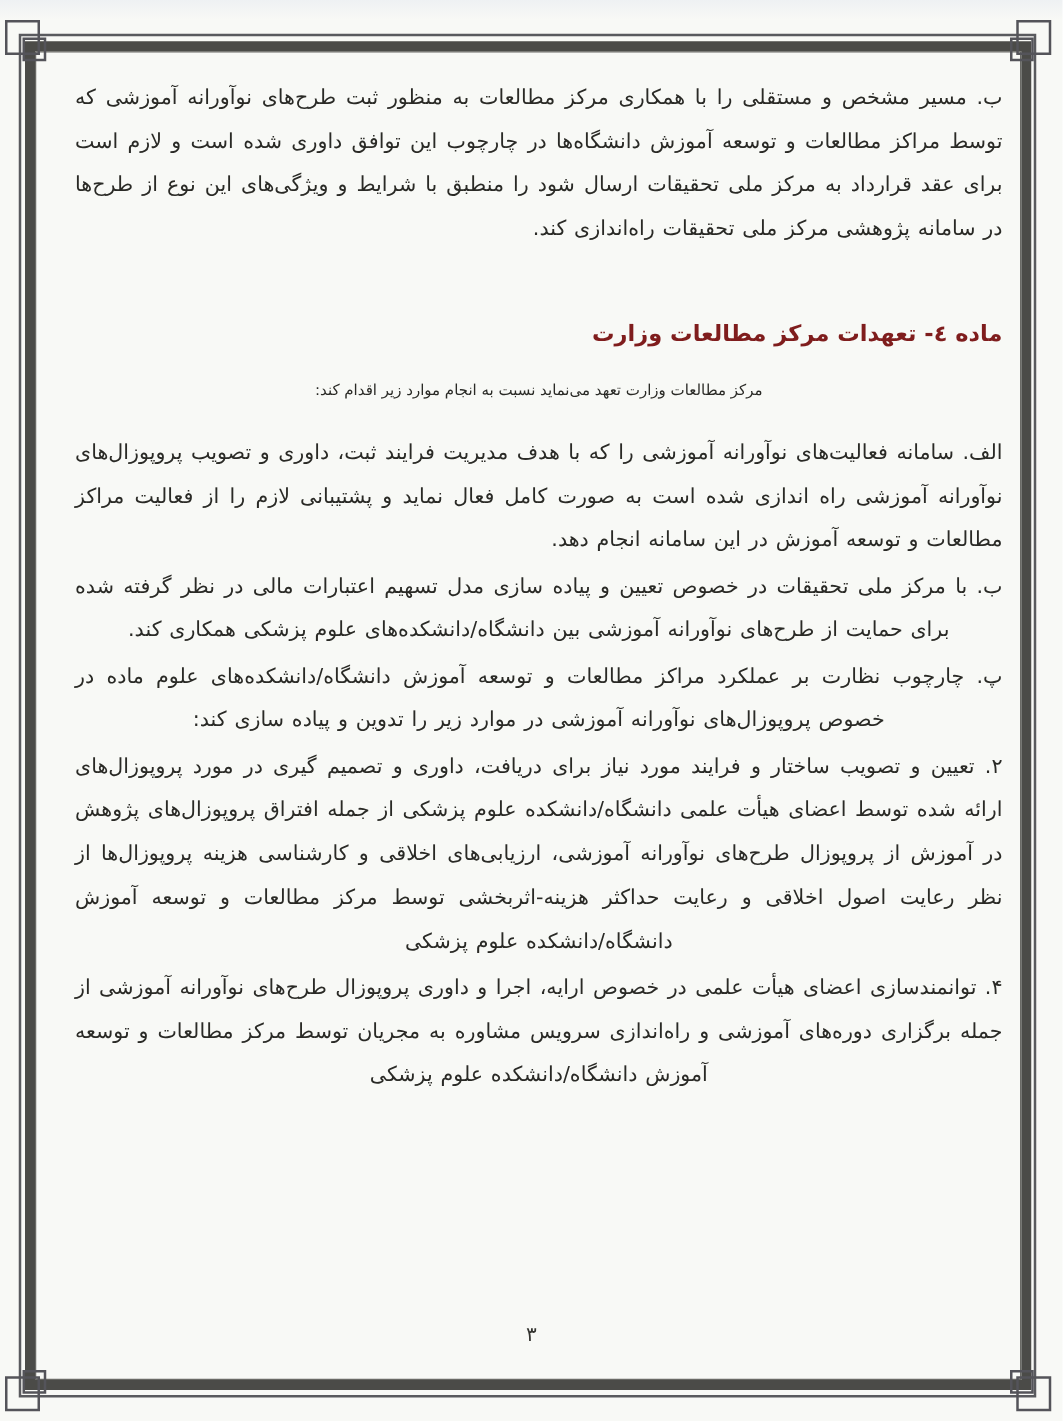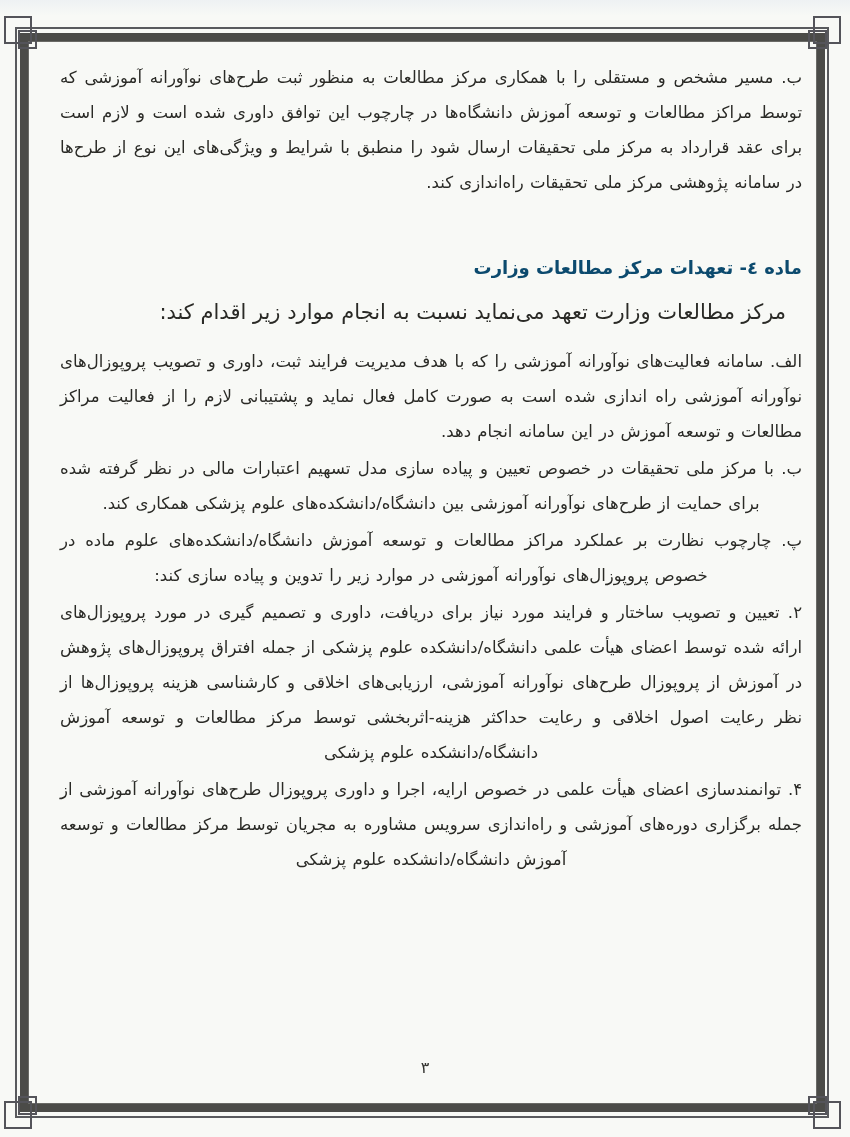--- a/index.html
+++ b/index.html
@@ -59,27 +59,27 @@
     text-align: justify;
     word-spacing: 1px;
   }
   .center-last { text-align-last: center; }
   .heading {
     margin: 50px 0 10px 0;
     font-size: 18px;
     font-weight: bold;
     line-height: 35px;
     text-align: right;
-    color: #0c4a6e;
+    color: #7f1d1d;
   }
   .intro {
-    margin: 0 16px 14px 0;
-    font-size: 21px;
+    margin: 0 0 14px 0;
+    font-size: 12px;
     line-height: 35px;
-    text-align: right;
+    text-align: center;
   }
   .page-number {
     position: absolute;
     bottom: 60px;
     left: 0;
     right: 0;
     text-align: center;
     font-size: 16px;
     color: #33332f;
   }

